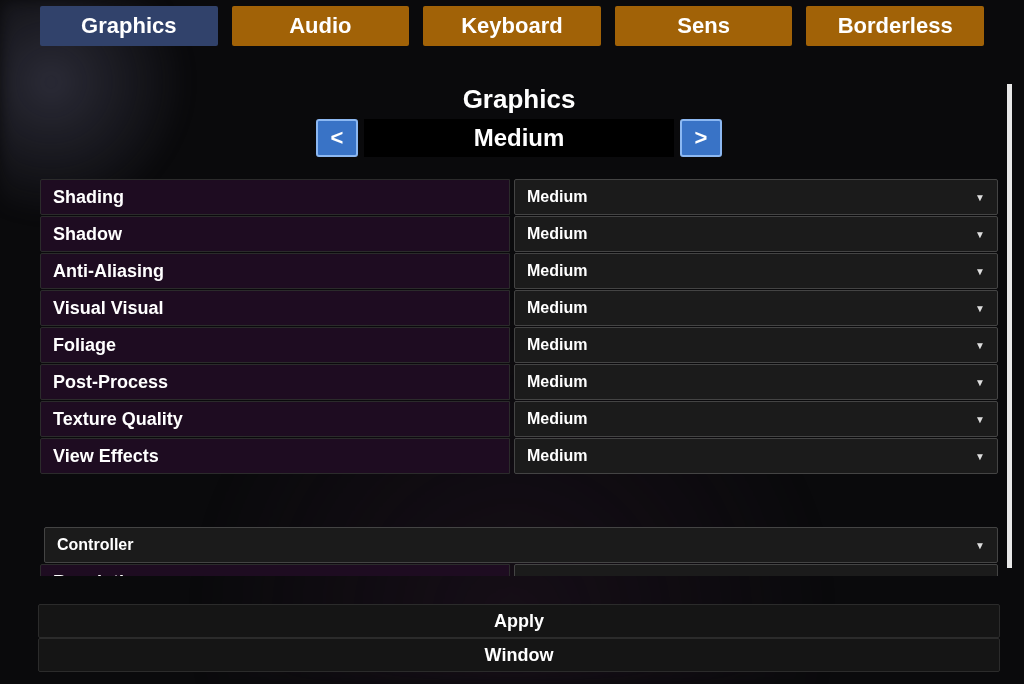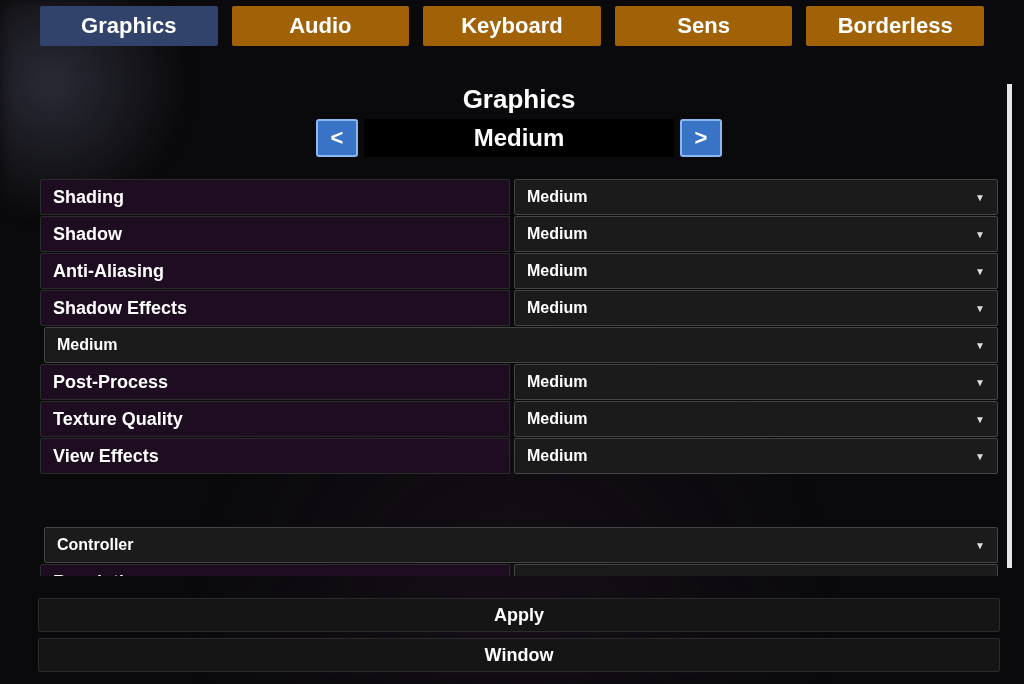--- a/index.html
+++ b/index.html
@@ -141,21 +141,20 @@
       height: 34px;
       background: #151515;
       border: 1px solid #2b2b2b;
       color: #fff;
       font-size: 18px;
       font-weight: 700;
       display: flex;
       align-items: center;
       justify-content: center;
       cursor: pointer;
-      margin-top: 6px;
       border-radius: 2px;
     }
     .spacer { height: 18px; }
   </style>
 </head>
 <body>
 
 <div class="tabs">
   <button class="tab active">Graphics</button>
   <button class="tab">Audio</button>
@@ -190,27 +189,28 @@
       </div>
     </div>
     <div class="setting-row">
       <div class="setting-label">Anti-Aliasing</div>
       <div class="setting-select">
         <span>Medium</span>
         <span class="caret">▼</span>
       </div>
     </div>
     <div class="setting-row">
-      <div class="setting-label">Shadow Effects</div>
-      <div class="setting-select">
-        <span>Medium</span>
-        <span class="caret">▼</span>
-      </div>
-    </div>
-    <div class="setting-row">
+      <div class="setting-label">Visual Visual</div>
+      <div class="setting-select">
+        <span>Medium</span>
+        <span class="caret">▼</span>
+      </div>
+    </div>
+    <div class="setting-row">
+      <div class="setting-label">Foliage</div>
       <div class="setting-select">
         <span>Medium</span>
         <span class="caret">▼</span>
       </div>
     </div>
     <div class="setting-row">
       <div class="setting-label">Post-Process</div>
       <div class="setting-select">
         <span>Medium</span>
         <span class="caret">▼</span>

